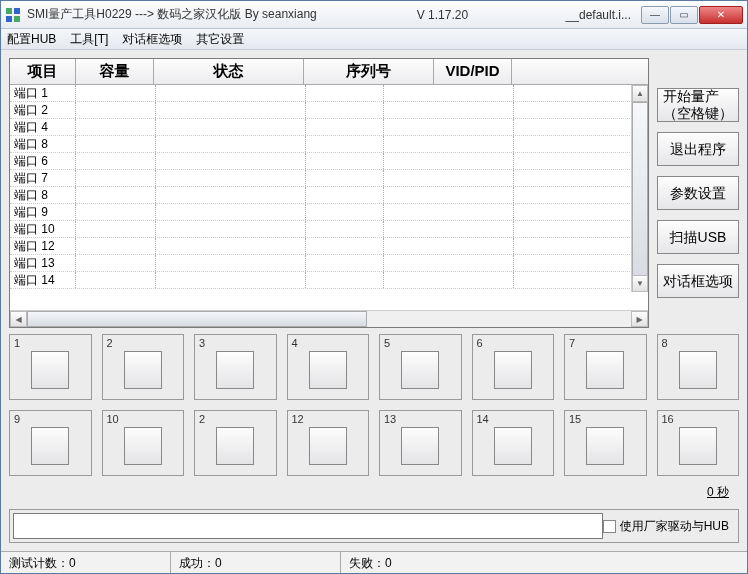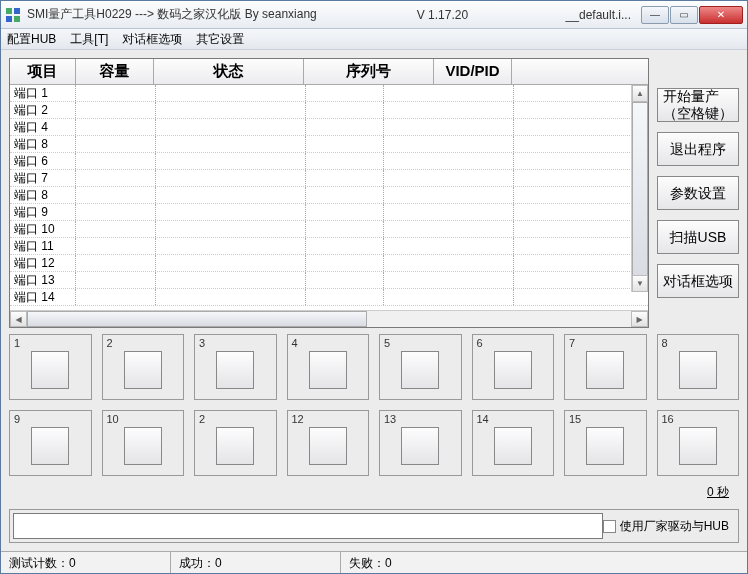--- a/index.html
+++ b/index.html
@@ -157,28 +157,20 @@
             </div>
             <div class="tr">
               <div class="td c1">端口 10</div>
               <div class="td c2"></div>
               <div class="td c3"></div>
               <div class="td c4"></div>
               <div class="td c5"></div>
               <div class="td c6"></div>
             </div>
             <div class="tr">
-              <div class="td c1">端口 11</div>
-              <div class="td c2"></div>
-              <div class="td c3"></div>
-              <div class="td c4"></div>
-              <div class="td c5"></div>
-              <div class="td c6"></div>
-            </div>
-            <div class="tr">
               <div class="td c1">端口 12</div>
               <div class="td c2"></div>
               <div class="td c3"></div>
               <div class="td c4"></div>
               <div class="td c5"></div>
               <div class="td c6"></div>
             </div>
             <div class="tr">
               <div class="td c1">端口 13</div>
               <div class="td c2"></div>

